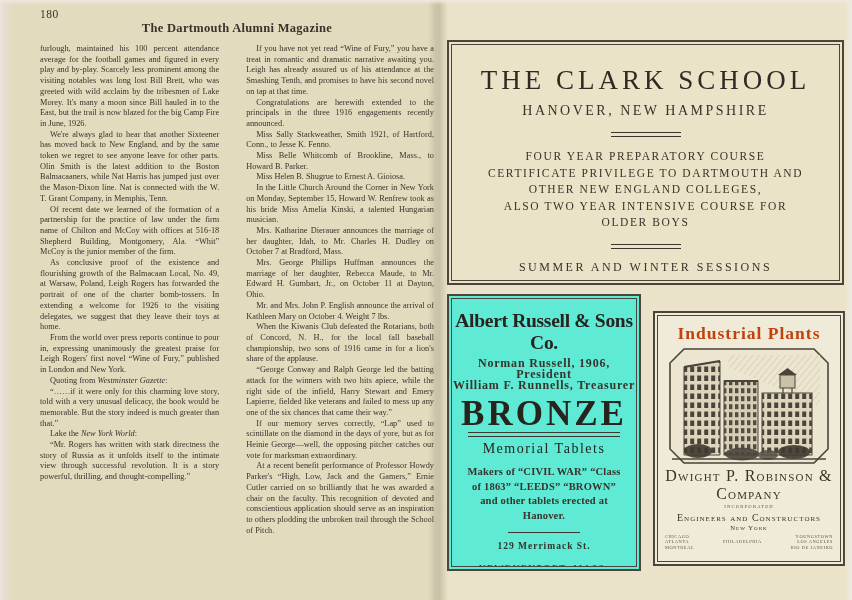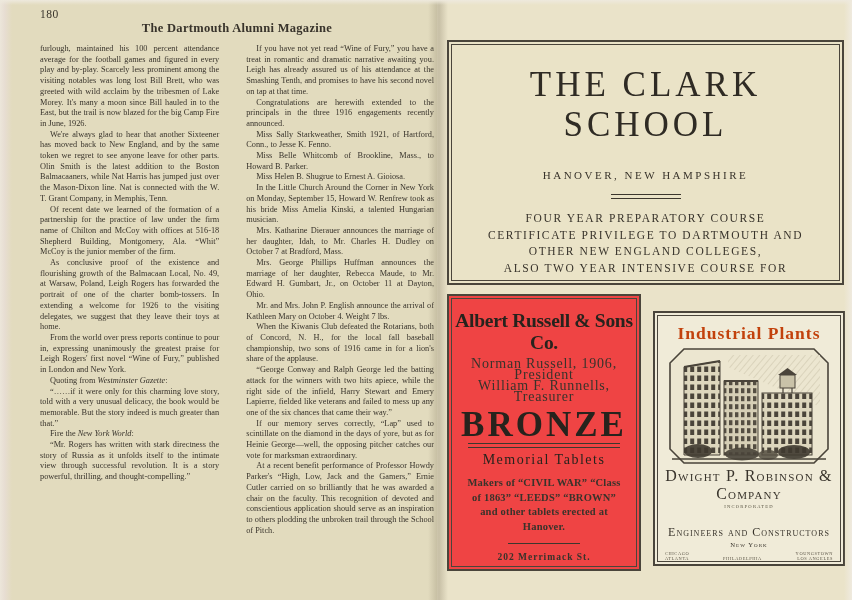--- a/index.html
+++ b/index.html
@@ -29,44 +29,44 @@
   #col-2{width:197px;}
   .para{margin:0;text-indent:10px;}
   .para.no-indent{text-indent:0;}
   .para i{font-style:italic;}
   
   .ad-outer{position:absolute;border:2px solid #4a453b;background:#efe9d4;box-sizing:border-box;}
   .ad-inner{position:absolute;top:2px;left:2px;right:2px;bottom:2px;border:1px solid #4a453b;
         text-align:center;box-sizing:border-box;overflow:hidden;}
   
   #clark-ad{left:10px;top:40px;width:397px;height:245px;background:#eae3c7;}
-  .clark-title{margin-top:20px;font-size:35px;letter-spacing:4px;color:#2f2b24;}
-  .clark-sub{margin-top:24px;font-size:11px;letter-spacing:2.5px;}
+  .clark-title{margin-top:20px;font-size:27px;letter-spacing:4px;color:#2f2b24;}
+  .clark-sub{margin-top:7px;font-size:14px;letter-spacing:2.5px;}
   .double-rule{border-top:1px solid #3c372e;border-bottom:1px solid #3c372e;height:3px;width:70px;margin:13px auto 11px auto;}
   .clark-line{font-size:11.5px;letter-spacing:1.6px;line-height:16.5px;}
   .clark-sessions{margin-top:11px;font-size:12px;letter-spacing:2.5px;}
   
-  #russell-ad{left:10px;top:294px;width:194px;height:277px;background:#ef4444;}
+  #russell-ad{left:10px;top:294px;width:194px;height:277px;background:#5eead4;}
   .russell-title{margin-top:11px;font-size:19.5px;font-weight:bold;letter-spacing:-0.3px;color:#27231d;}
-  .russell-officer{font-size:14px;font-weight:normal;letter-spacing:.8px;line-height:11px;}
+  .russell-officer{font-size:12px;font-weight:bold;letter-spacing:.8px;line-height:11px;}
   .russell-officers{margin-top:4px;}
   .bronze{margin-top:6px;font-size:35px;font-weight:bold;letter-spacing:3px;line-height:34px;color:#27231d;}
   .bronze-rule{width:152px;margin:1px auto 4px auto;}
   .memorial{font-size:14px;letter-spacing:1.5px;color:#27231d;}
   .makers{margin:8px 10px 0 10px;font-size:10.5px;font-weight:bold;line-height:14.5px;letter-spacing:.2px;}
   .short-rule{width:72px;border:none;border-top:1px solid #3c372e;margin:9px auto 8px auto;}
   .russell-addr1{font-size:9.5px;font-weight:bold;letter-spacing:1px;}
   .russell-addr2{margin-top:13px;font-size:9.5px;font-weight:normal;letter-spacing:1.5px;}
   
   #robinson-ad{left:216px;top:311px;width:192px;height:255px;background:#f0ebd8;}
   .ip-title{margin-top:7px;font-size:17.5px;font-weight:bold;letter-spacing:1px;color:#c2410c;}
   .ip-art{display:block;margin:3px auto 0 auto;}
   .rob-company{margin-top:2px;font-variant:small-caps;font-size:16px;letter-spacing:1.2px;color:#39342c;}
   .rob-inc{font-size:4.6px;letter-spacing:1.2px;margin-top:1px;color:#55503f;}
-  .rob-eng{font-variant:small-caps;font-size:12px;letter-spacing:1px;margin-top:16px;}
+  .rob-eng{font-variant:small-caps;font-size:10px;letter-spacing:1px;margin-top:3px;}
   .rob-ny{font-variant:small-caps;font-size:6.6px;letter-spacing:1px;margin-top:1px;}
   .rob-cities{display:flex;justify-content:space-between;align-items:center;margin:3px 7px 0 7px;
         font-size:4.4px;letter-spacing:.6px;color:#5a5446;line-height:5.4px;}
   .rob-city-col{text-align:left;white-space:pre-line;}
   .rob-city-col.right{text-align:right;}
 </style>
 </head>
 <body>
 
 <div id="scan">
@@ -76,21 +76,21 @@
     <div id="header-title">The Dartmouth Alumni Magazine</div>
     <div id="columns">
       <div class="col" id="col-1">
         <p class="para no-indent">furlough, maintained his 100 percent attendance average for the football games and figured in every play and by-play. Scarcely less prominent among the visiting notables was long lost Bill Brett, who was greeted with wild acclaim by the tribesmen of Lake Morey. It's many a moon since Bill hauled in to the East, but the trail is now blazed for the big Camp Fire in June, 1926.</p>
         <p class="para">We're always glad to hear that another Sixteener has moved back to New England, and by the same token we regret to see anyone leave for other parts. Olin Smith is the latest addition to the Boston Balmacaaners, while Nat Harris has jumped just over the Mason-Dixon line. Nat is connected with the W. T. Grant Company, in Memphis, Tenn.</p>
         <p class="para">Of recent date we learned of the formation of a partnership for the practice of law under the firm name of Chilton and McCoy with offices at 516-18 Shepherd Building, Montgomery, Ala. “Whit” McCoy is the junior member of the firm.</p>
         <p class="para">As conclusive proof of the existence and flourishing growth of the Balmacaan Local, No. 49, at Warsaw, Poland, Leigh Rogers has forwarded the portrait of one of the charter bomb-tossers. In extending a welcome for 1926 to the visiting delegates, we suggest that they leave their toys at home.</p>
         <p class="para">From the world over press reports continue to pour in, expressing unanimously the greatest praise for Leigh Rogers' first novel “Wine of Fury,” published in London and New York.</p>
         <p class="para"><span>Quoting from </span><i>Westminster Gazette</i><span>:</span></p>
         <p class="para">“……if it were only for this charming love story, told with a very unusual delicacy, the book would be memorable. But the story indeed is much greater than that.”</p>
-        <p class="para"><span>Fire the </span><i>New York World</i><span>:</span></p>
+        <p class="para"><span>Lake the </span><i>New York World</i><span>:</span></p>
         <p class="para">“Mr. Rogers has written with stark directness the story of Russia as it unfolds itself to the intimate view through successful revolution. It is a story powerful, thrilling, and thought-compelling.”</p>
       </div>
       <div class="col" id="col-2">
         <p class="para">If you have not yet read “Wine of Fury,” you have a treat in romantic and dramatic narrative awaiting you. Leigh has already assured us of his attendance at the Smashing Tenth, and promises to have his second novel on tap at that time.</p>
         <p class="para">Congratulations are herewith extended to the principals in the three 1916 engagements recently announced.</p>
         <p class="para">Miss Sally Starkweather, Smith 1921, of Hartford, Conn., to Jesse K. Fenno.</p>
         <p class="para">Miss Belle Whitcomb of Brookline, Mass., to Howard B. Parker.</p>
         <p class="para">Miss Helen B. Shugrue to Ernest A. Gioiosa.</p>
         <p class="para">In the Little Church Around the Corner in New York on Monday, September 15, Howard W. Renfrew took as his bride Miss Amelia Kinski, a talented Hungarian musician.</p>
         <p class="para">Mrs. Katharine Dierauer announces the marriage of her daughter, Idah, to Mr. Charles H. Dudley on October 7 at Bradford, Mass.</p>
@@ -126,21 +126,21 @@
         <div class="russell-title">Albert Russell &amp; Sons Co.</div>
         <div class="russell-officers">
           <div class="russell-officer">Norman Russell, 1906, President</div>
           <div class="russell-officer">William F. Runnells, Treasurer</div>
         </div>
         <div class="bronze">BRONZE</div>
         <div class="double-rule bronze-rule"></div>
         <div class="memorial">Memorial Tablets</div>
         <div class="makers">Makers of “CIVIL WAR”  “Class of 1863”  “LEEDS”  “BROWN” and other tablets erected at Hanover.</div>
         <hr class="short-rule">
-        <div class="russell-addr1">202 Merrimack St.</div>
+        <div class="russell-addr1">129 Merrimack St.</div>
         <div class="russell-addr2">NEWBURYPORT, MASS.</div>
       </div>
     </div>
 
     <div class="ad-outer" id="robinson-ad">
       <div class="ad-inner">
         <div class="ip-title">Industrial Plants</div>
         <svg class="ip-art" width="162" height="118" viewBox="0 0 162 118">
           <defs>
             <pattern id="win" width="7" height="9" patternUnits="userSpaceOnUse">

